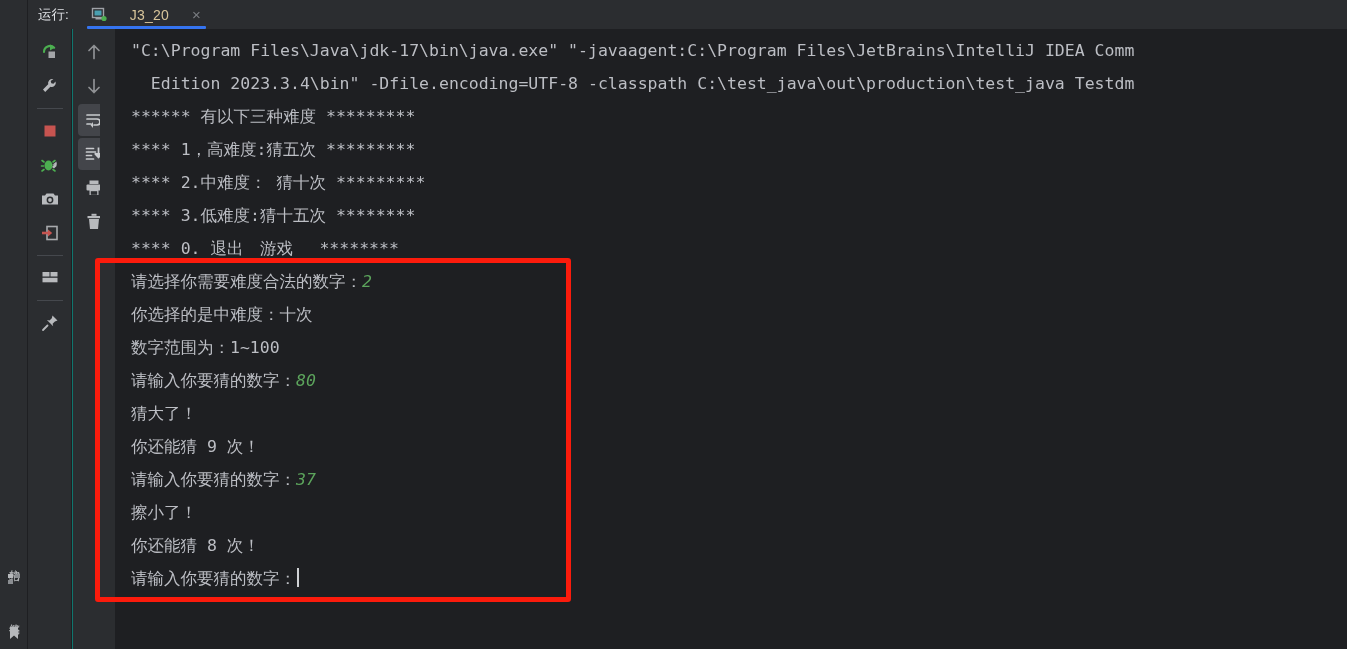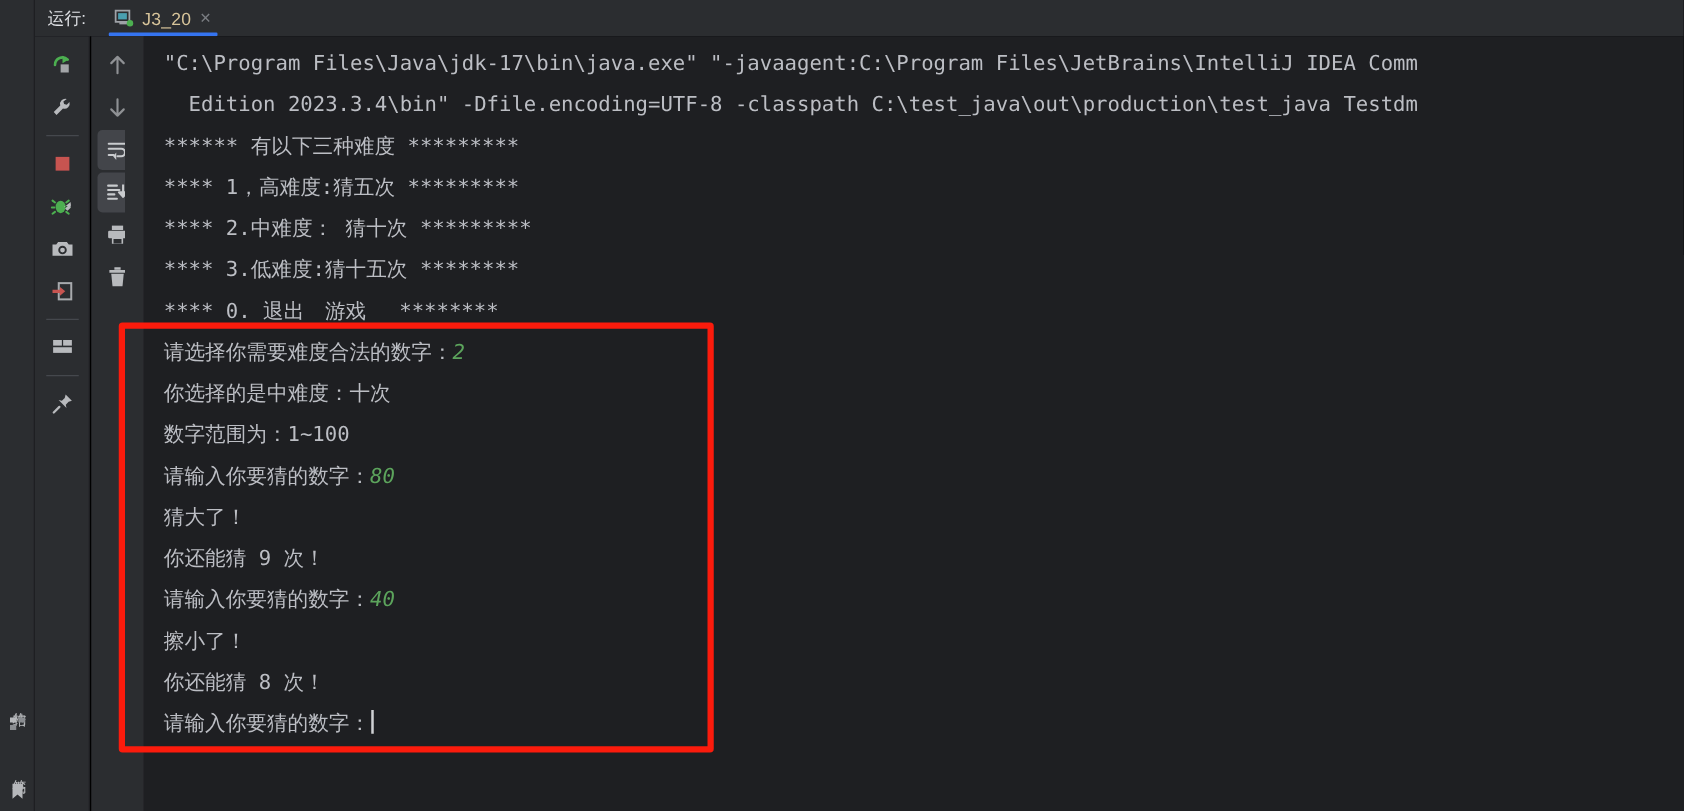--- a/index.html
+++ b/index.html
@@ -2,21 +2,21 @@
 <html><head>
 <meta charset="utf-8">
 <style>
   * { box-sizing: border-box; margin: 0; padding: 0; }
   html, body {
     width: 1347px; height: 649px;
     background: #1e1f22;
     font-family: "Liberation Sans", sans-serif;
     overflow: hidden;
   }
-  #app { position: relative; width: 1347px; height: 649px; background: #000000; }
+  #app { position: relative; width: 1347px; height: 649px; background: #0f766e; }
 
   
   .stripe {
     position: absolute; left: 0; top: 0; width: 28px; height: 649px;
     background: #2b2d30; border-right: 1px solid #1e1f22;
     display: flex; flex-direction: column; align-items: center;
   }
   .stripe-bottom { position: absolute; left: 0; bottom: 8px; width: 28px;
     display: flex; flex-direction: column; align-items: center; gap: 10px; }
   .vtext {
@@ -26,21 +26,21 @@
   }
   .stripe-icon { width: 16px; height: 16px; display: block; }
 
   
   .header {
     position: absolute; left: 28px; top: 0; width: 1319px; height: 29px;
     background: #2b2d30; display: flex; align-items: center;
   }
   .run-label { font-size: 13.5px; color: #dfe1e5; margin-left: 10px; margin-right: 14px; white-space: nowrap;}
   .tab {
-    position: relative; height: 29px; display: flex; align-items: center; gap: 7px;
+    position: relative; height: 29px; display: flex; align-items: center; gap: 23px;
     padding: 0 9px 0 7px;
     justify-content: space-between;
   }
   .tab .tabname { font-size: 14px; color: #d7c49a; letter-spacing: .2px; }
   .tab .tab-underline {
     position: absolute; left: 4px; right: 4px; bottom: 0; height: 3px;
     background: #3574f0; border-radius: 1px;
   }
   .tab-close { font-size: 15px; color: #7a7d82; line-height: 1; cursor: default; }
 
@@ -242,21 +242,21 @@
       <div class="line"><span>请选择你需要难度合法的数字：</span><span class="inp">2</span></div>
 
       <div class="line">你选择的是中难度：十次</div>
       <div class="line">数字范围为：1~100</div>
 
       <div class="line"><span>请输入你要猜的数字：</span><span class="inp">80</span></div>
 
       <div class="line">猜大了！</div>
       <div class="line">你还能猜 9 次！</div>
 
-      <div class="line"><span>请输入你要猜的数字：</span><span class="inp">40</span></div>
+      <div class="line"><span>请输入你要猜的数字：</span><span class="inp">37</span></div>
 
       <div class="line">擦小了！</div>
       <div class="line">你还能猜 8 次！</div>
 
       <div class="line"><span>请输入你要猜的数字：</span><span class="inp"></span><span class="caret"></span></div>
     </div>
   </div>
 
   <div class="annot"></div>
 

